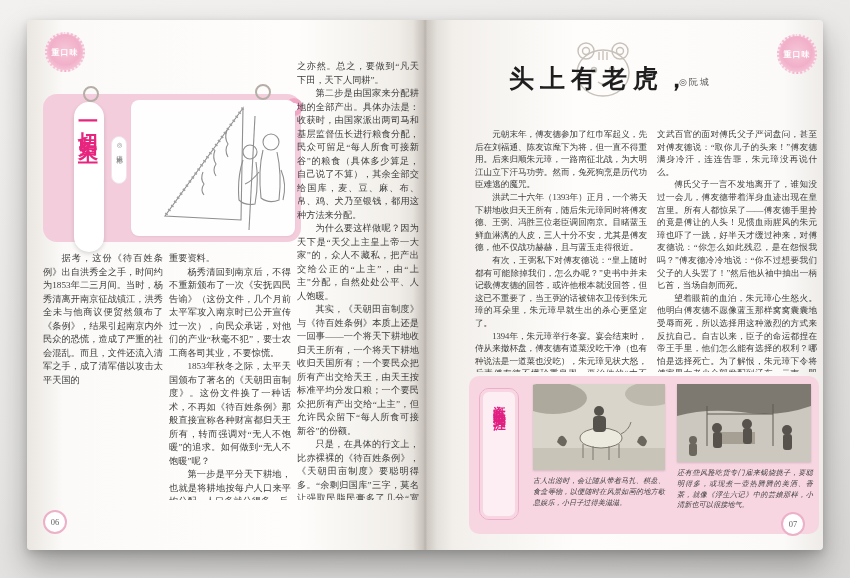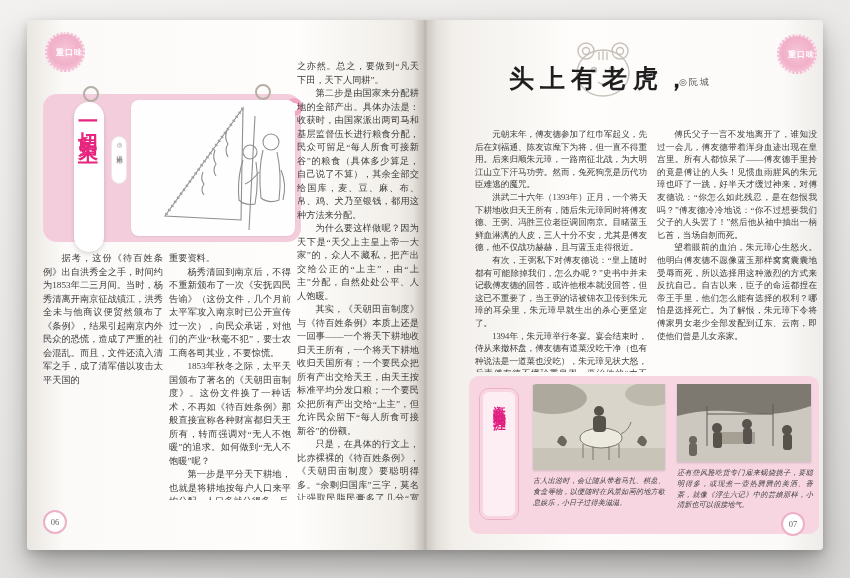--- a/index.html
+++ b/index.html
@@ -10,21 +10,21 @@
         box-shadow:0 16px 30px rgba(0,0,0,.30),0 3px 8px rgba(0,0,0,.15);}
   .page{position:absolute;top:0;width:398px;height:530px;overflow:hidden;}
   .page-left{left:0;border-radius:4px 0 0 4px;
         background:linear-gradient(90deg,#eae6e1 0%,#fbfaf8 9%,#fefdfb 68%,#f1eee9 93%,#ddd8d2 100%);}
   .page-right{left:398px;border-radius:0 4px 4px 0;
         background:linear-gradient(90deg,#d9d4ce 0%,#f2efeb 7%,#fefdfb 38%,#fbfaf8 90%,#eeebe8 100%);}
   .spine{position:absolute;left:386px;top:0;width:24px;height:530px;pointer-events:none;
         background:linear-gradient(90deg,rgba(0,0,0,0) 0%,rgba(90,80,70,.16) 42%,rgba(70,60,52,.22) 50%,rgba(90,80,70,.10) 60%,rgba(0,0,0,0) 100%);}
   .badge{position:absolute;width:36px;height:36px;border-radius:50%;
         background:radial-gradient(circle at 50% 45%,#f6c6d8 0%,#f1b0c9 55%,#f9dbe6 100%);
-        border:2px dotted #fbe9f1;display:flex;align-items:center;justify-content:flex-end;}
+        border:2px dotted #fbe9f1;display:flex;align-items:center;justify-content:center;}
   .badge span{color:#fff;font-size:8px;font-weight:bold;letter-spacing:1px;}
   
   .art-box{position:absolute;left:16px;top:74px;width:258px;height:148px;background:#f4cddc;border-radius:14px;}
   .illus-card{position:absolute;left:104px;top:80px;width:164px;height:136px;background:#fefefe;border-radius:8px;
         box-shadow:0 1px 2px rgba(0,0,0,.06);}
   .hang-loop{position:absolute;width:12px;height:12px;border:2px solid #b5aea6;border-radius:50%;}
   .pin{position:absolute;width:8px;height:8px;border-radius:50%;background:#fff;border:5px solid #f0a7c4;}
   .vtag{position:absolute;left:47px;top:82px;width:30px;height:150px;background:#fff;border-radius:15px;
         box-shadow:0 2px 4px rgba(0,0,0,.14);display:flex;justify-content:center;padding-top:9px;box-sizing:border-box;}
   .vtag span{writing-mode:vertical-rl;text-orientation:upright;font-size:20px;font-weight:bold;color:#e7257f;letter-spacing:5px;}
@@ -145,20 +145,21 @@
       <div class="rtitle1">头上有老虎，</div>
       <div class="rauthor">◎阮城</div>
 
       <div class="col" style="left:50px;top:108px;width:172px;height:244px;">
         <p>元朝末年，傅友德参加了红巾军起义，先后在刘福通、陈友谅麾下为将，但一直不得重用。后来归顺朱元璋，一路南征北战，为大明江山立下汗马功劳。然而，兔死狗烹是历代功臣难逃的魔咒。</p>
         <p>洪武二十六年（1393年）正月，一个将天下耕地收归天王所有，随后朱元璋同时将傅友德、王弼、冯胜三位老臣调回南京。目睹蓝玉鲜血淋漓的人皮，三人十分不安，尤其是傅友德，他不仅战功赫赫，且与蓝玉走得很近。</p>
         <p>有次，王弼私下对傅友德说：“皇上随时都有可能除掉我们，怎么办呢？”史书中并未记载傅友德的回答，或许他根本就没回答，但这已不重要了，当王弼的话被锦衣卫传到朱元璋的耳朵里，朱元璋早就生出的杀心更坚定了。</p>
         <p>1394年，朱元璋举行冬宴。宴会结束时，侍从来撤杯盘，傅友德有道菜没吃干净（也有种说法是一道菜也没吃），朱元璋见状大怒，斥责傅友德不懂珍重皇恩，要治他的“大不敬”之罪。傅友德吓得不敢吭声，本以为挨顿骂就完事了，不料朱元璋恰好看到门口有个守卫没按规定佩带剑囊，而这个守卫正是傅友德的次子傅让。朱元璋借题发挥，当着</p>
       </div>
       <div class="col" style="left:232px;top:108px;width:160px;height:244px;">
+        <p class="cont">文武百官的面对傅氏父子严词盘问，甚至对傅友德说：“取你儿子的头来！”傅友德满身冷汗，连连告罪，朱元璋没再说什么。</p>
         <p>傅氏父子一言不发地离开了，谁知没过一会儿，傅友德带着浑身血迹出现在皇宫里。所有人都惊呆了——傅友德手里拎的竟是傅让的人头！见惯血雨腥风的朱元璋也吓了一跳，好半天才缓过神来，对傅友德说：“你怎么如此残忍，是在怨恨我吗？”傅友德冷冷地说：“你不过想要我们父子的人头罢了！”然后他从袖中抽出一柄匕首，当场自刎而死。</p>
         <p>望着眼前的血泊，朱元璋心生怒火。他明白傅友德不愿像蓝玉那样窝窝囊囊地受辱而死，所以选择用这种激烈的方式来反抗自己。自古以来，臣子的命运都捏在帝王手里，他们怎么能有选择的权利？哪怕是选择死亡。为了解恨，朱元璋下令将傅家男女老少全部发配到辽东、云南，即使他们曾是儿女亲家。</p>
 
       </div>
 
       <div class="photo-box">
         <div class="label-frame">
           <span>逛吃逛吃到天涯</span>
         </div>
 

